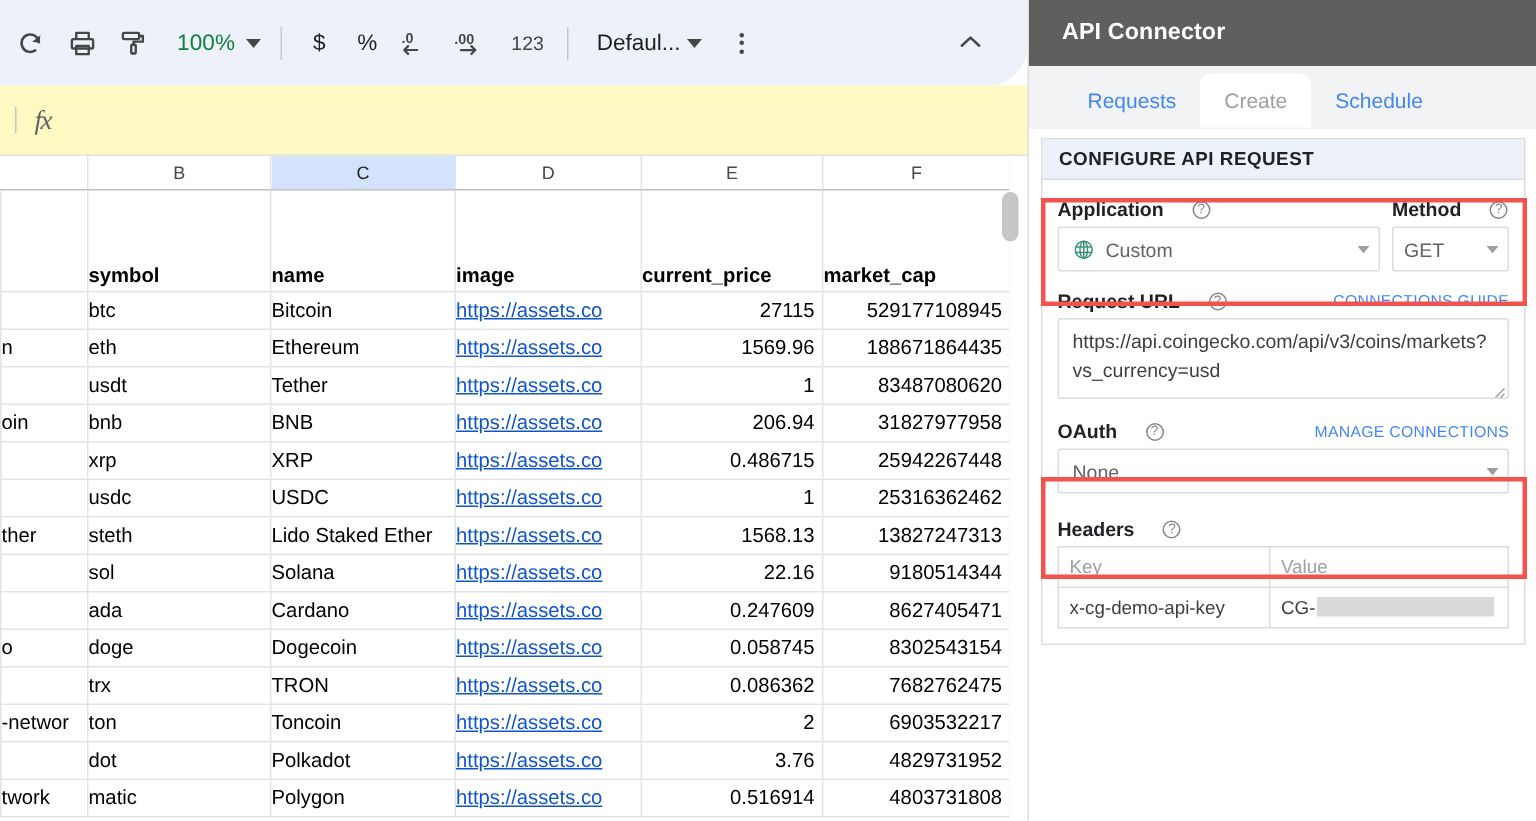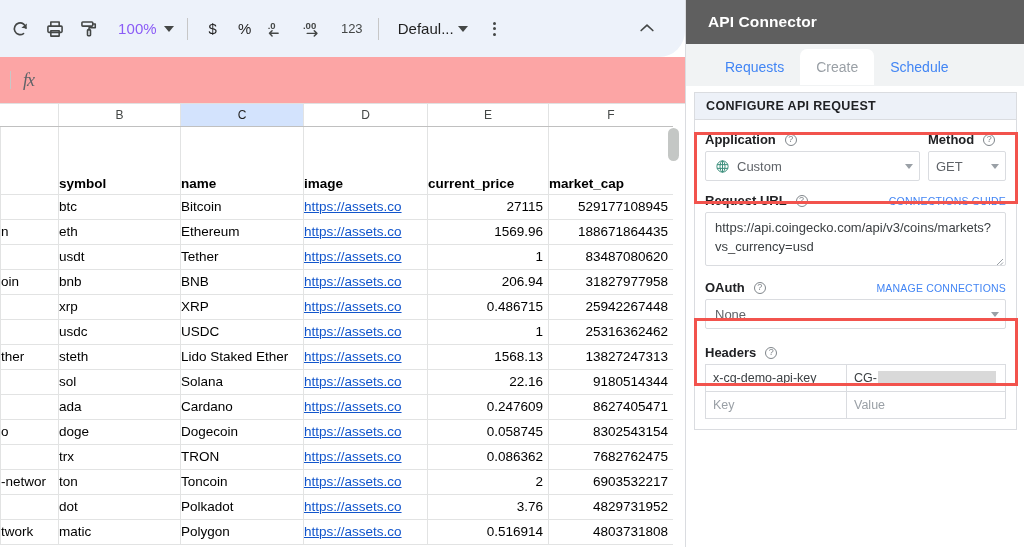--- a/index.html
+++ b/index.html
@@ -44,21 +44,21 @@
     cursor: pointer;
   }
   .tb-btn svg { display: block; }
   .tb-zoom {
     display: flex; align-items: center; gap: 3px;
     height: 28px; padding: 0 4px 0 8px;
     border-radius: 4px; cursor: pointer;
     margin-left: 4px;
   }
   .tb-zoom-label {
-    font-size: 15px; color: #8b5cf6; letter-spacing: .1px;
+    font-size: 15px; color: #15803d; letter-spacing: .1px;
   }
   .caret-dn {
     width: 0; height: 0;
     border-left: 5px solid transparent;
     border-right: 5px solid transparent;
     border-top: 6px solid #444746;
     margin-left: 4px;
   }
   .tb-sep {
     width: 1px; height: 22px; background: #c7c7c7;
@@ -86,21 +86,21 @@
     position: absolute; right: 22px; top: 12px;
     width: 32px; height: 32px;
     display: flex; align-items: center; justify-content: center;
     cursor: pointer;
   }
 
   
   #formula-bar {
     position: absolute; left: 0; top: 57px;
     width: 685px; height: 47px;
-    background: #fca5a5;
+    background: #fef9c3;
     display: flex; align-items: center;
     border-bottom: 1px solid #e1e1e1;
   }
   #fx-divider {
     width: 1px; height: 18px; background: #c7c7c7; margin-left: 10px;
   }
   #fx-glyph {
     margin-left: 12px;
     font-family: "Liberation Serif", serif;
     font-style: italic;
@@ -229,21 +229,21 @@
   .panel-body { padding: 6px 10px 10px 10px; }
 
   .field-row { display: flex; gap: 8px; }
   .field { margin-top: 6px; }
   .field-label-line {
     display: flex; align-items: center; justify-content: space-between;
     margin-bottom: 4px;
   }
   .field-label {
     font-size: 13px; font-weight: bold; color: #202124;
-    display: flex; align-items: center; gap: 9px; text-align: right;
+    display: flex; align-items: center; gap: 19px; text-align: right;
   }
   .help-icon {
     display: inline-flex; align-items: center; justify-content: center;
     width: 12px; height: 12px; border-radius: 50%;
     border: 1px solid #80868b; color: #80868b;
     font-size: 9px; line-height: 1; font-weight: normal;
     font-family: "Liberation Sans", sans-serif;
     cursor: pointer;
   }
   .field-action {
@@ -642,29 +642,29 @@
           <div class="field" style="margin-top:16px">
             <div class="field-label-line">
               <span class="field-label">
                 <span>Headers</span>
                 <span class="help-icon">?</span>
               </span>
             </div>
             <table class="kv">
               <tbody>
                 <tr>
+                  <td class="kv-key ph">Key</td>
+                  <td class="ph">Value</td>
+                </tr>
+                <tr>
                   <td class="kv-key">x-cg-demo-api-key</td>
                   <td>
                     <span>CG-</span><span class="redact"></span>
                   </td>
                 </tr>
-                <tr>
-                  <td class="kv-key ph">Key</td>
-                  <td class="ph">Value</td>
-                </tr>
               </tbody>
             </table>
           </div>
 
         </div>
       </div>
     </div>
 
     <div class="redbox" id="redbox-url"></div>
     <div class="redbox" id="redbox-headers"></div>

